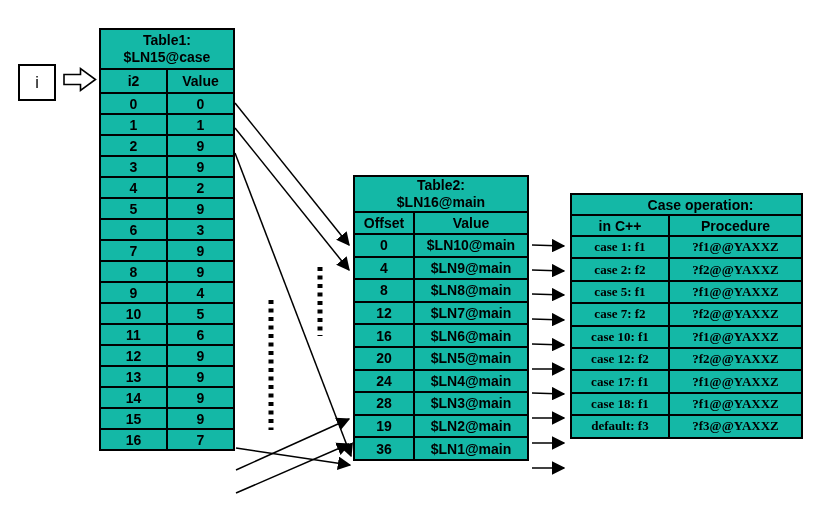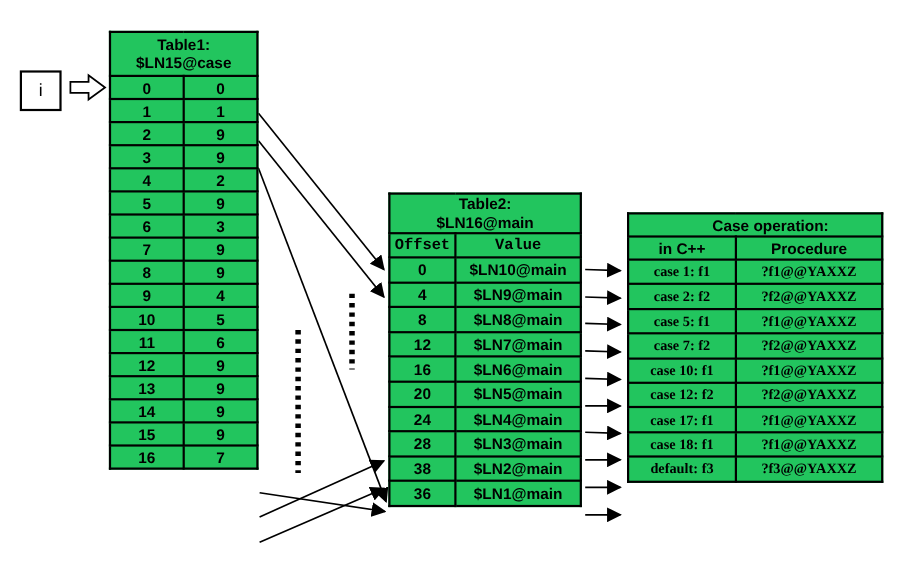--- a/index.html
+++ b/index.html
@@ -8,36 +8,36 @@
     font-family:"Liberation Sans","DejaVu Sans",sans-serif;color:#000;
   }
   svg.overlay{position:absolute;left:0;top:0;width:833px;height:529px;z-index:1;}
   .ibox{
     position:absolute;left:18px;top:64px;width:34px;height:33px;
     border:2px solid #000;display:flex;align-items:center;justify-content:center;
     font-size:16px;z-index:2;background:#fff;
   }
   table.dtable{
     position:absolute;border-collapse:collapse;table-layout:fixed;z-index:2;
-    background:#22c55e;text-align:center;font-weight:bold;
+    background:#14b8a6;text-align:center;font-weight:bold;
   }
   table.dtable th,table.dtable td{
     border:2px solid #000;padding:0;text-align:center;font-weight:bold;
     overflow:hidden;white-space:nowrap;
   }
   th.ttl span{display:block;line-height:17px;}
   
   #table1{left:99px;top:28px;width:134px;font-size:14px;}
   #table1 th.ttl{height:38px;}
   #table1 thead tr.cols th{height:22px;}
   #table1 tbody td{height:19px;}
   
   #table2{left:353px;top:175px;width:174px;font-size:14px;}
   #table2 th.ttl{height:33px;border-radius:11px;}
-  #table2 thead tr.cols th{height:20px;font-family:Liberation Mono, monospace;}
+  #table2 thead tr.cols th{height:20px;}
   #table2 tbody td{height:20.6px;}
   
   #case-table{left:570px;top:193px;width:231px;font-size:13px;}
   #case-table th.ttl{height:19px;font-size:14px;padding-left:28px;}
   #case-table thead tr.cols th{height:19px;font-size:14px;}
   #case-table tbody td{height:20.4px;font-family:Liberation Serif, serif;}
 </style>
 </head>
 <body>
 
@@ -83,20 +83,24 @@
         <col style="width:67px">
         <col style="width:67px">
       </colgroup>
     <thead>
       <tr>
         <th class="ttl" colspan="2">
           <span>Table1:</span>
           <span>$LN15@case</span>
         </th>
       </tr>
+      <tr class="cols">
+        <th>i2</th>
+        <th>Value</th>
+      </tr>
     </thead>
     <tbody>
         <tr>
           <td>0</td>
           <td>0</td>
         </tr>
         <tr>
           <td>1</td>
           <td>1</td>
         </tr>
@@ -207,21 +211,21 @@
         </tr>
         <tr>
           <td>24</td>
           <td>$LN4@main</td>
         </tr>
         <tr>
           <td>28</td>
           <td>$LN3@main</td>
         </tr>
         <tr>
-          <td>38</td>
+          <td>19</td>
           <td>$LN2@main</td>
         </tr>
         <tr>
           <td>36</td>
           <td>$LN1@main</td>
         </tr>
       </tbody>
   </table>
 
   <table class="dtable" id="case-table">

